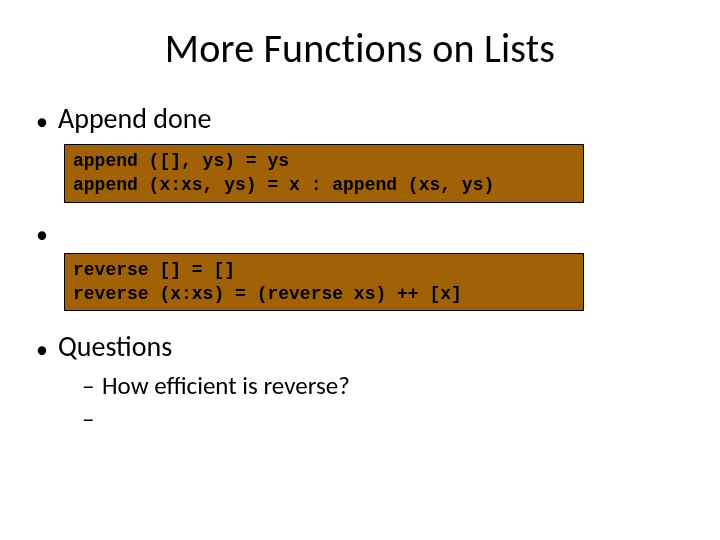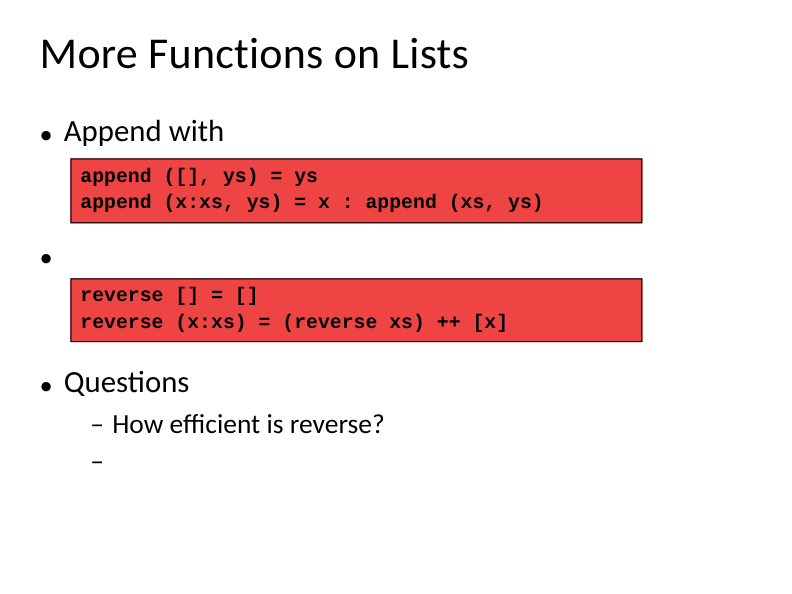--- a/index.html
+++ b/index.html
@@ -11,20 +11,21 @@
     font-family: Calibri, "Segoe UI", Arial, sans-serif;
     color: #000;
   }
   .slide {
     box-sizing: border-box;
     width: 720px;
     height: 540px;
     padding: 18px 36px 0 36px;
   }
   .title {
+    text-align: center;
     font-size: 40px;
     font-weight: 400;
     margin: 6px 0 28px 0;
     letter-spacing: 0.2px;
   }
   ul.top {
     list-style: none;
     margin: 0;
     padding: 0;
   }
@@ -40,21 +41,21 @@
     width: 22px;
     flex: 0 0 22px;
     text-align: left;
     font-size: 24px;
     line-height: 1;
     position: relative;
     top: 2px;
   }
   .codebox {
     margin: 8px 0 14px 28px;
-    background: #ef4444;
+    background: #a16207;
     border: 1.5px solid #000;
     padding: 4px 8px 4px 8px;
     white-space: pre;
     font-family: "Courier New", Courier, monospace;
     font-size: 18px;
     font-weight: bold;
     line-height: 1.35;
     width: fit-content;
     min-width: 520px;
     box-sizing: border-box;
@@ -79,21 +80,21 @@
 <body>
 
 <div class="slide">
   <h1 class="title">More Functions on Lists</h1>
 
   <ul class="top">
 
     <li>
       <div class="bullet-row">
         <span class="disc">•</span>
-        <span>Append with</span>
+        <span>Append done</span>
       </div>
       <div class="codebox">append ([], ys) = ys
 append (x:xs, ys) = x : append (xs, ys)</div>
     </li>
 
     <li>
       <div class="bullet-row">
         <span class="disc">•</span>
       </div>
       <div class="codebox">reverse [] = []

